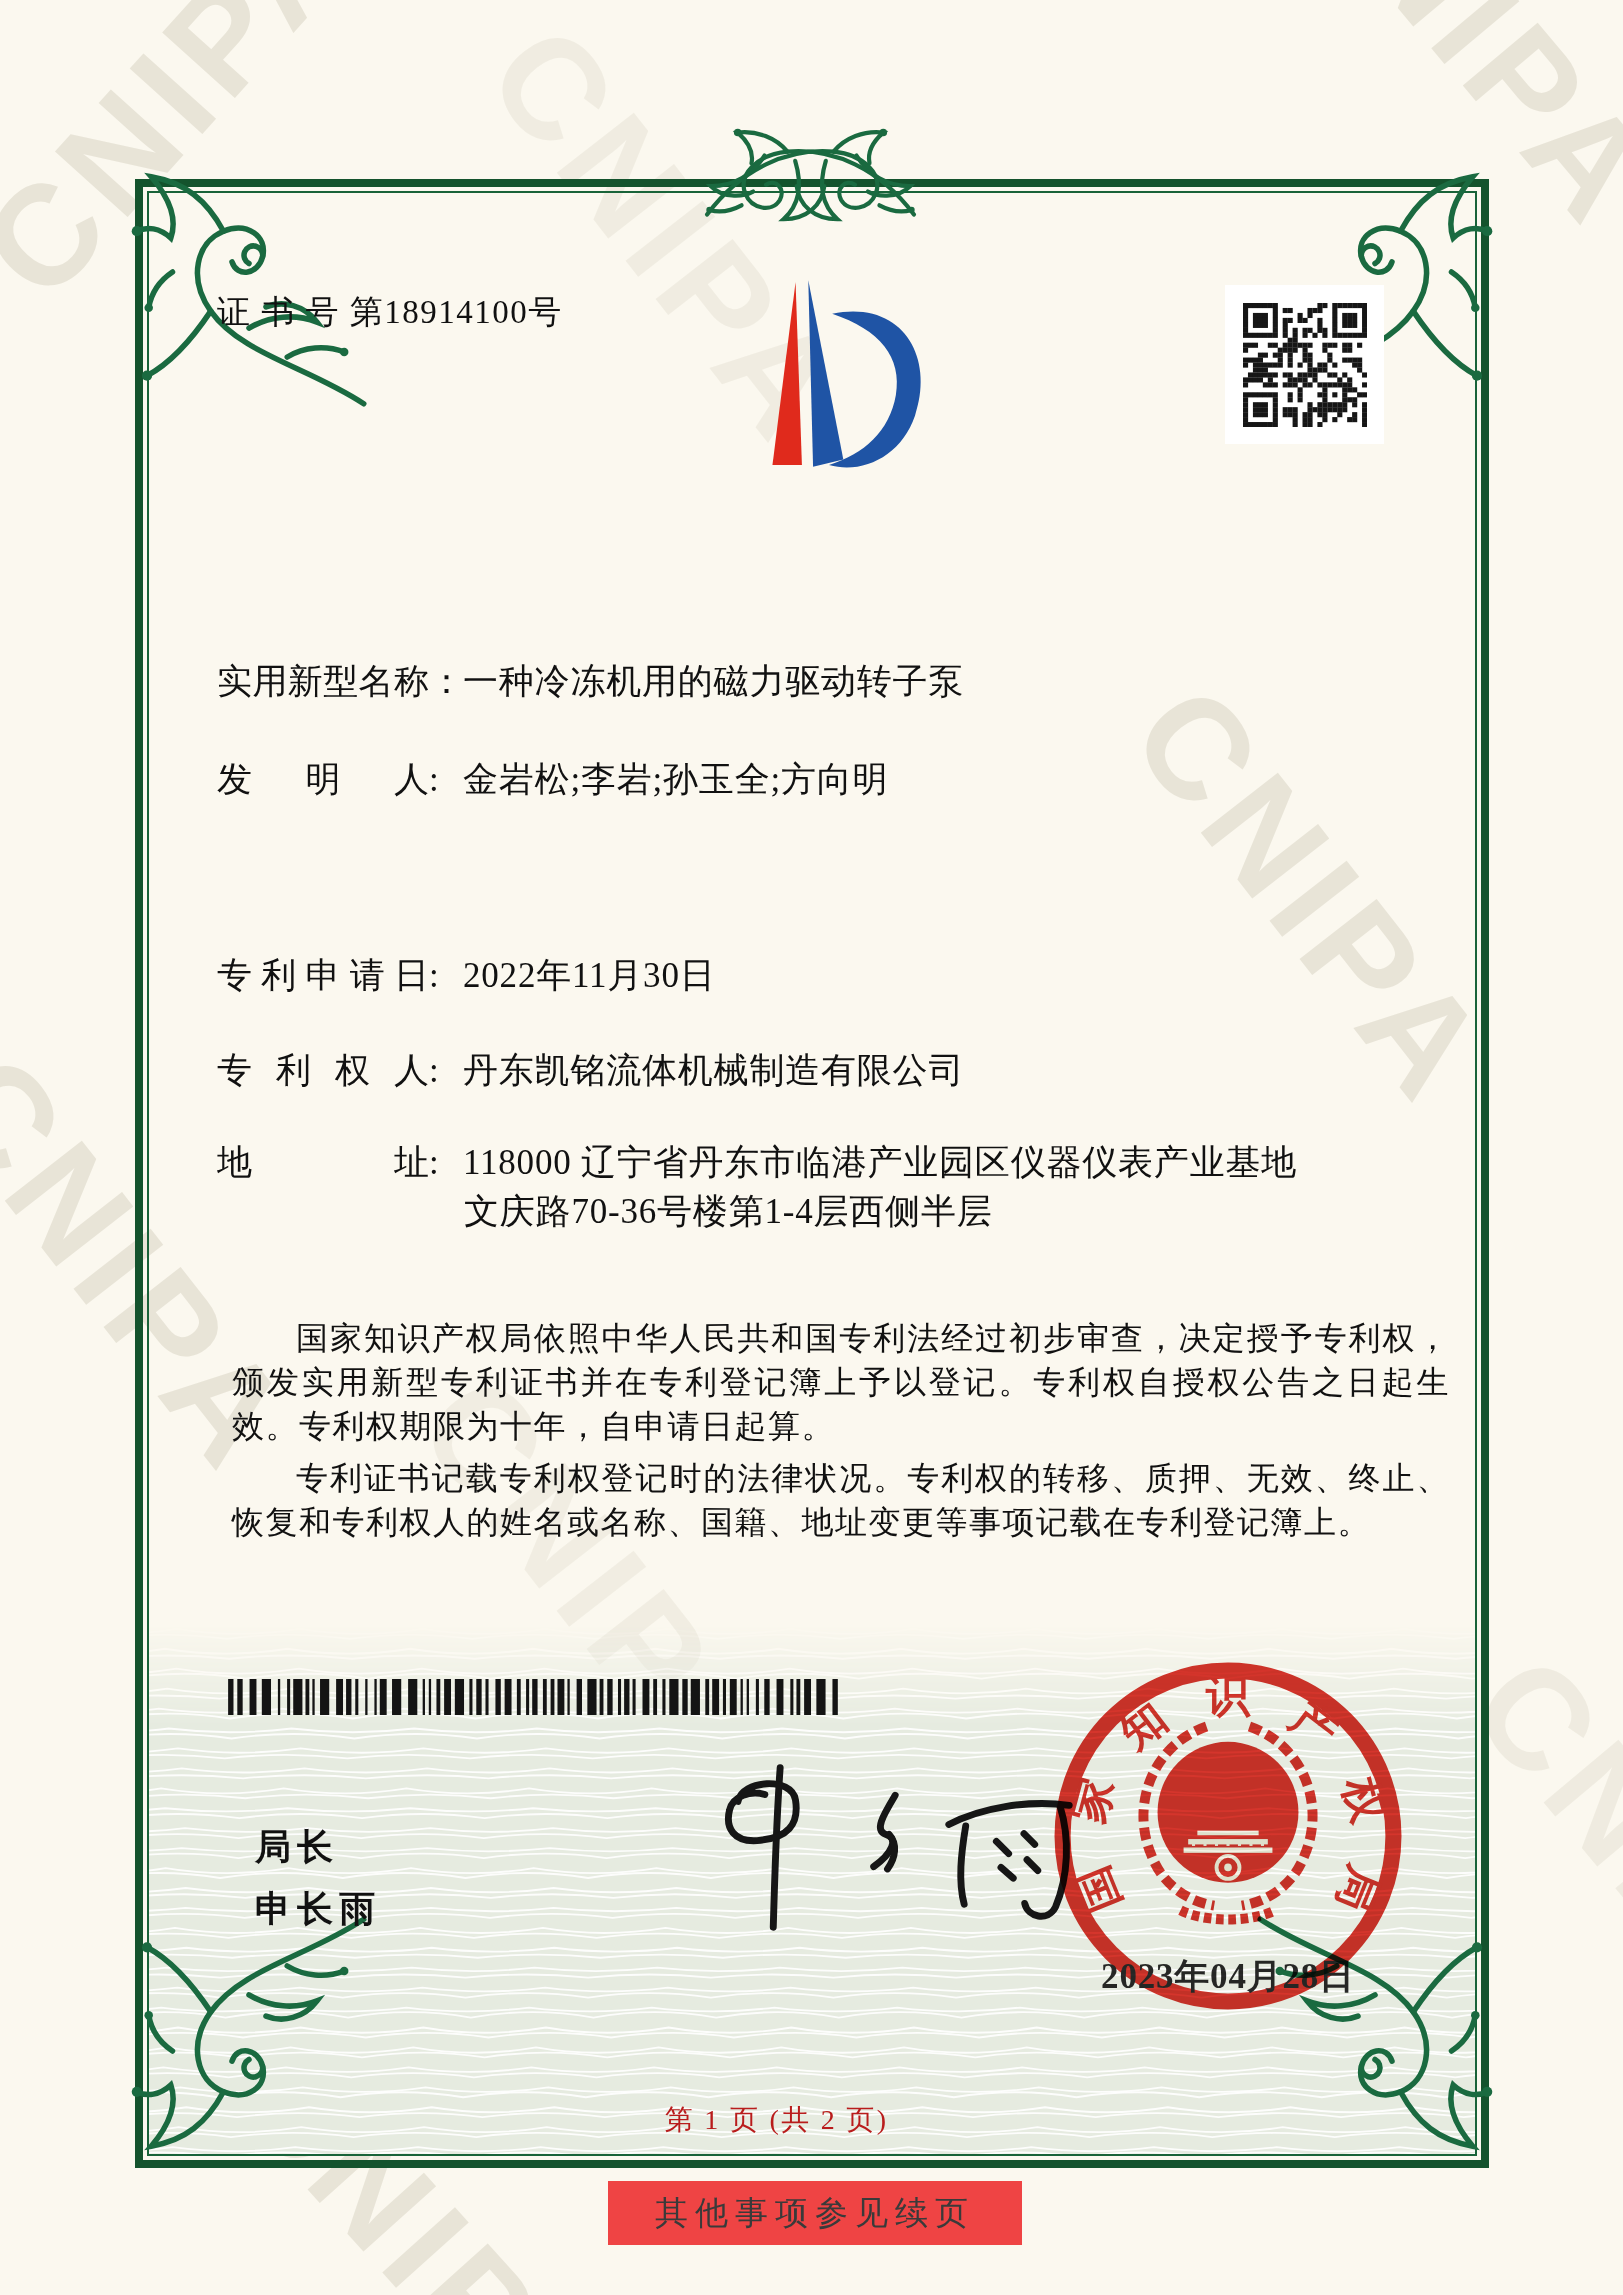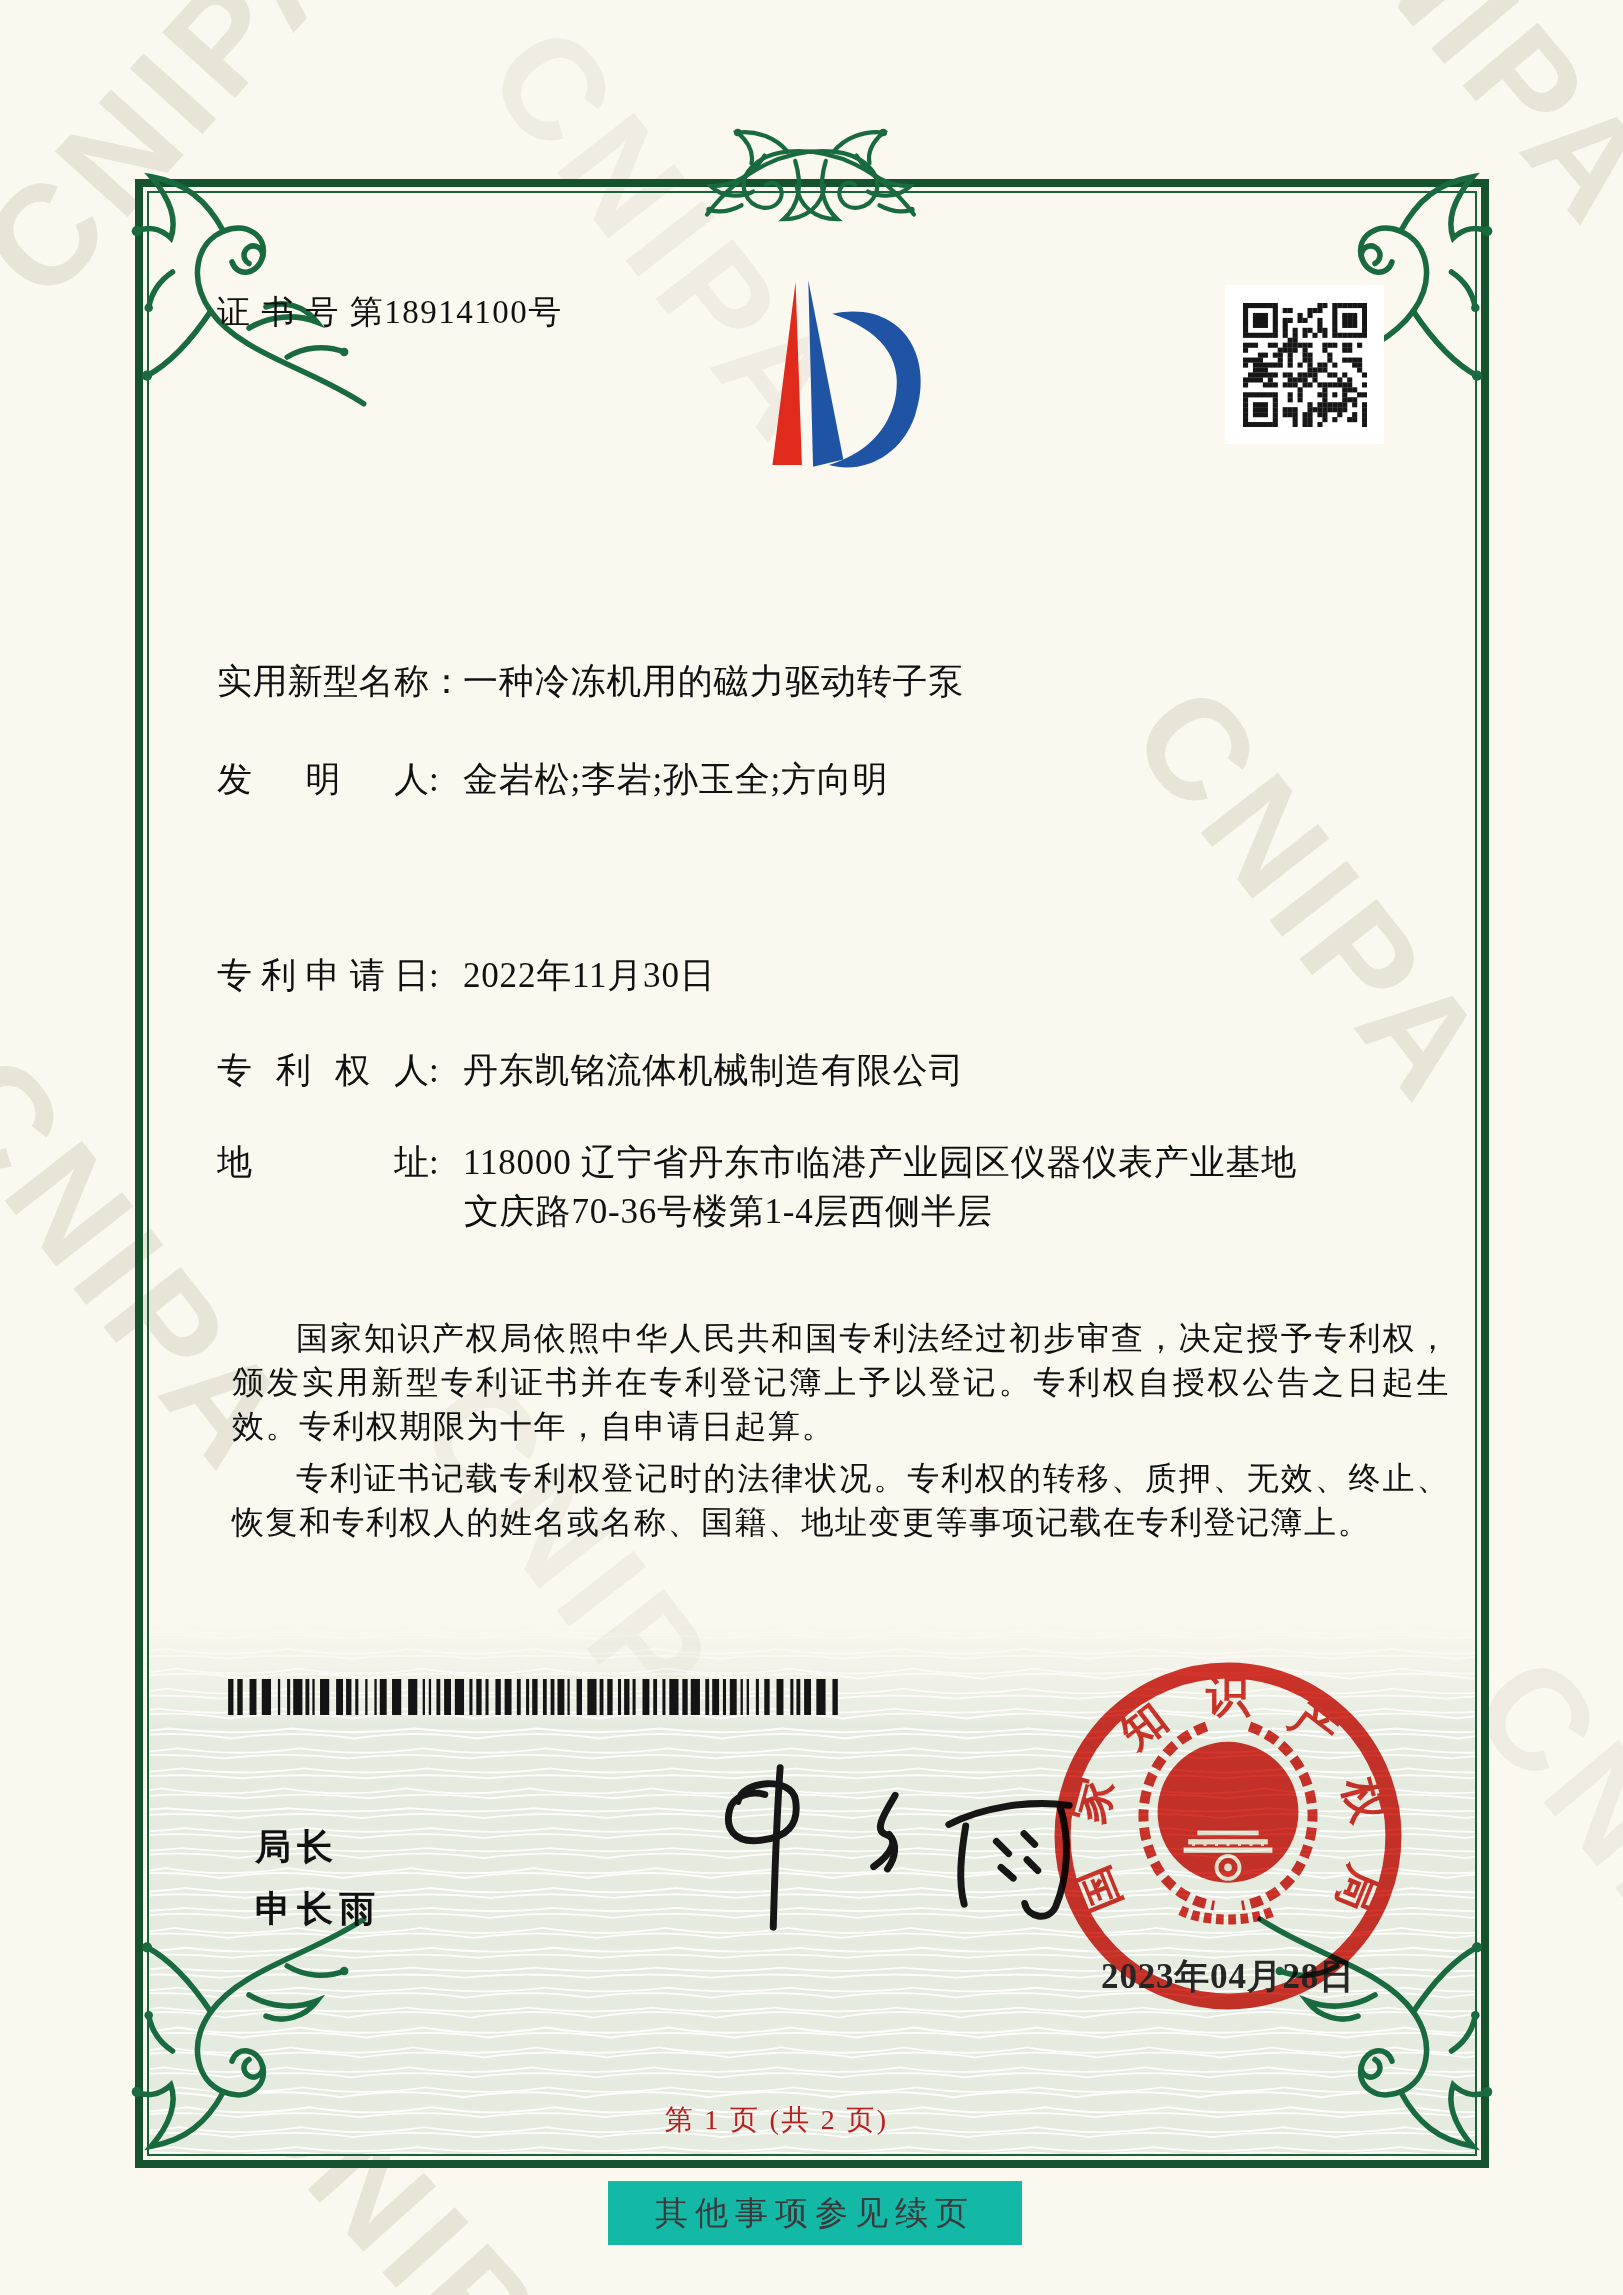--- a/index.html
+++ b/index.html
@@ -62,21 +62,21 @@
       mix-blend-mode:multiply;opacity:.94;}
   .seal svg{position:absolute;left:0;top:0;}
   .ring-char{position:absolute;left:50%;top:50%;width:49px;height:49px;margin-left:-24.5px;
       margin-top:-24.5px;display:flex;align-items:center;justify-content:center;font-size:44px;
       font-weight:bold;color:#d5281e;transform-origin:center;}
   .seal-date{position:absolute;left:0;width:360px;top:297px;text-align:center;font-size:35px;
       color:#1b1b1b;letter-spacing:0.8px;font-weight:bold;}
   
   .page-num{position:absolute;left:217px;width:1119px;top:2101px;text-align:center;
       font-size:28px;letter-spacing:2.3px;color:#b91c1c;z-index:3;}
-  .cont-box{position:absolute;left:608px;top:2181px;width:414px;height:64px;background:#14b8a6;
+  .cont-box{position:absolute;left:608px;top:2181px;width:414px;height:64px;background:#ef4444;
       display:flex;align-items:center;justify-content:center;font-size:33px;letter-spacing:7px;
       color:#3a3a3a;z-index:3;}
 </style>
 </head>
 <body>
 
 <svg width="0" height="0" style="position:absolute">
   <defs>
     <symbol id="flo" viewBox="0 0 300 300">
       <g fill="none" stroke="#1a6a40" stroke-width="6.5" stroke-linecap="round">

